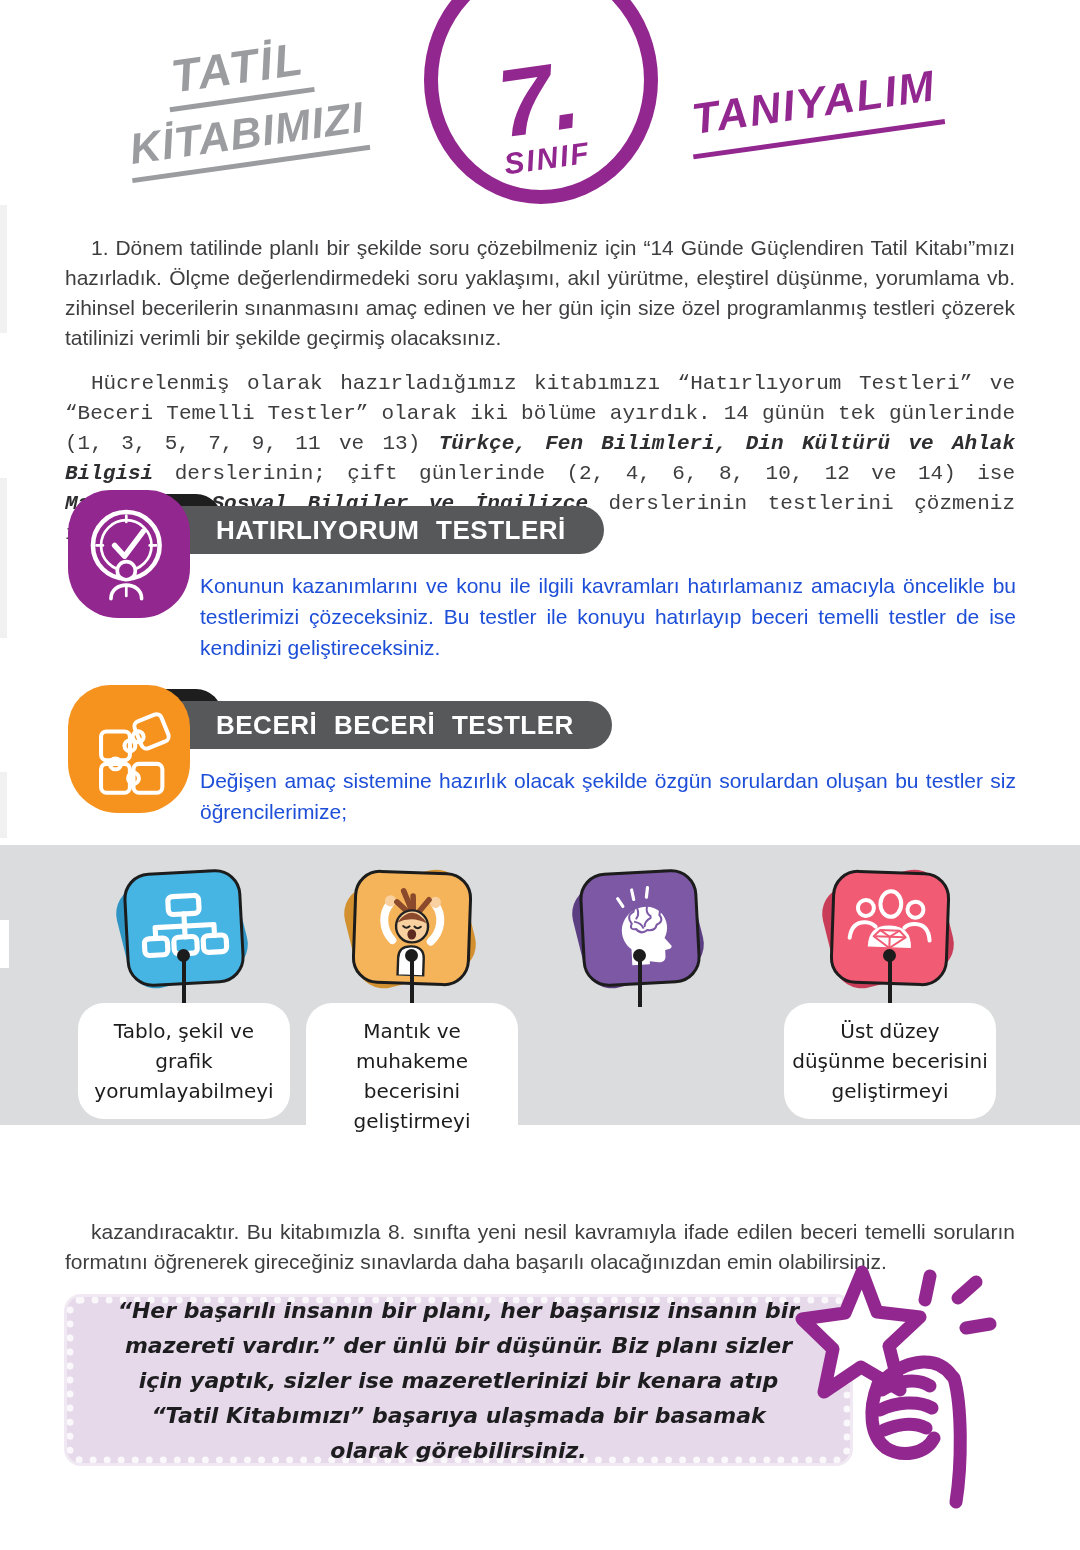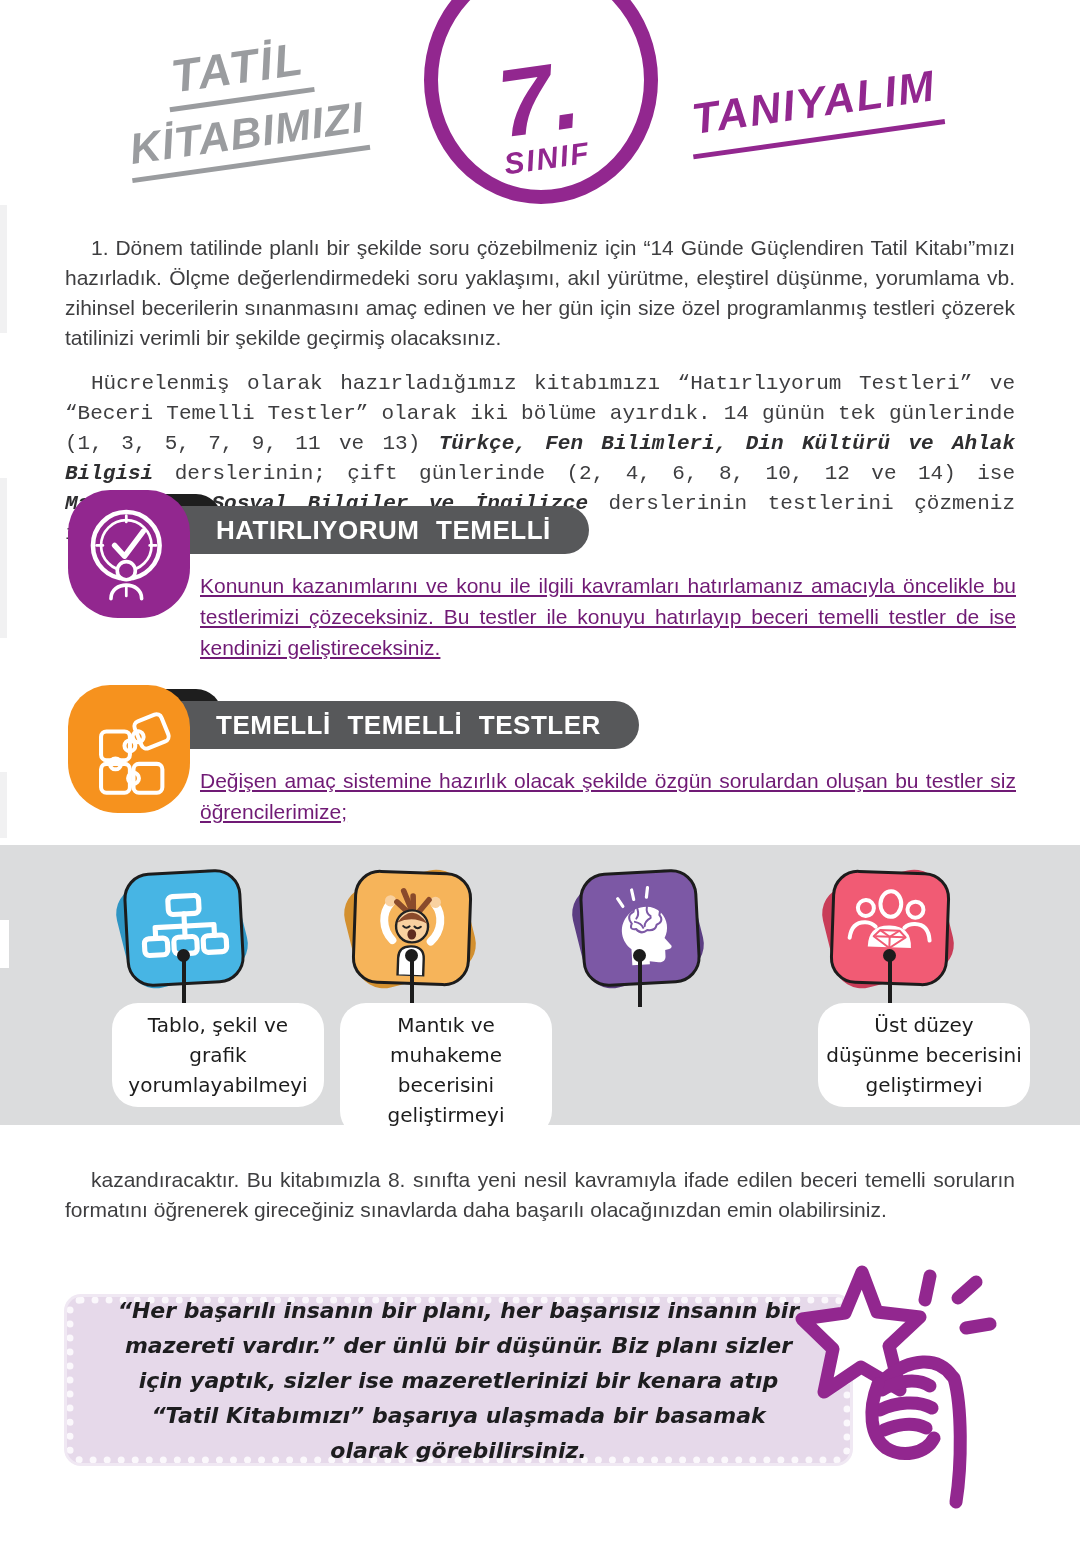--- a/index.html
+++ b/index.html
@@ -29,55 +29,55 @@
   .brand-right{position:absolute;left:688px;top:78px;transform:rotate(-8deg);color:#92278f;
                font-weight:bold;font-style:italic;font-size:43px;letter-spacing:2px;
                border-bottom:5px solid #92278f;padding:0 4px 10px 4px;}
 
   
   .para{position:absolute;left:65px;width:950px;font-size:21px;line-height:30px;text-align:justify;
         text-indent:26px;color:#3e3e40;}
   .para .bi{font-weight:bold;font-style:italic;color:#2e2e30;}
   .p1{top:212px;}
   .p2{top:348px;font-family:Liberation Mono, monospace;}
-  .p3{top:1144px;}
+  .p3{top:1196px;}
   .p4{top:1228px;}
 
   
   .section{position:absolute;left:0;width:1080px;}
   .sec1{top:490px;}
   .sec2{top:685px;}
   .sec-fold{position:absolute;left:152px;top:4px;width:70px;height:52px;background:#1e1e1e;
             border-radius:0 26px 6px 0;z-index:1;}
   .sec-banner{position:absolute;left:158px;top:16px;height:48px;line-height:48px;background:#57585a;
               border-radius:26px;color:#fff;font-weight:bold;font-size:26px;letter-spacing:0.5px;
               word-spacing:9px;padding:0 38px 0 58px;z-index:2;white-space:nowrap;}
   .sec-icon{position:absolute;left:68px;top:0;width:122px;height:128px;border-radius:42px 42px 50px 50px;
             z-index:3;display:flex;align-items:center;justify-content:center;}
   .sec1 .sec-icon{background:#92278f;}
   .sec2 .sec-icon{background:#f6921e;}
   .sec-body{position:absolute;left:200px;top:80px;width:816px;font-size:21px;line-height:31px;
-            text-align:justify;color:#701a75;text-decoration:underline;}
+            text-align:justify;color:#1d4ed8;}
 
   
   .skills-band{position:absolute;left:0;top:845px;width:1080px;height:280px;background:#dbdcdd;z-index:2;}
   .skill{position:absolute;top:0;width:230px;height:280px;}
   .skill.s0{left:69px;}  .skill.s1{left:297px;}  .skill.s2{left:525px;}  .skill.s3{left:775px;}
   .card{position:absolute;left:56px;top:26px;width:118px;height:114px;}
   .card .back{position:absolute;left:-4px;top:6px;width:122px;height:104px;border-radius:28px;transform:rotate(-14deg);}
   .s0 .back{background:#2e95c4;} .s1 .back{background:#d3902f;} .s2 .back{background:#5c3e83;} .s3 .back{background:#c93d58;}
   .card .front{position:absolute;left:0;top:0;width:118px;height:114px;border-radius:26px;border:3px solid #1c1c1c;
                transform:rotate(-3deg);display:flex;align-items:center;justify-content:center;box-sizing:border-box;}
   .s1 .front{transform:rotate(2deg);} .s3 .front{transform:rotate(2deg);}
   .s0 .front{background:#47b5e4;} .s1 .front{background:#f6b45a;} .s2 .front{background:#7c58a5;} .s3 .front{background:#f15b74;}
   .stem{position:absolute;left:113px;top:112px;width:4px;height:50px;background:#1c1c1c;}
   .dot{position:absolute;left:108px;top:104px;width:13px;height:13px;border-radius:50%;background:#1c1c1c;}
   .bubble{position:absolute;left:9px;top:158px;width:212px;min-height:76px;background:#fff;border-radius:26px;
-          padding:7px 6px;box-sizing:border-box;text-align:center;font-family:"DejaVu Sans",sans-serif;
-          font-size:20px;line-height:30px;color:#1c1c1c;white-space:pre-line;margin-left:34px;}
+          padding:13px 6px;box-sizing:border-box;text-align:center;font-family:"DejaVu Sans",sans-serif;
+          font-size:20px;line-height:30px;color:#1c1c1c;white-space:pre-line;}
 
   
   .quote-box{position:absolute;left:67px;top:1297px;width:783px;height:166px;background:#e6d9ea;
              border:7px dotted #fbf8fc;border-radius:14px;box-sizing:border-box;box-shadow:0 0 0 3px #f0e8f3;
              display:flex;align-items:center;justify-content:center;padding:11px 38px;}
   .quote-text{font-family:"DejaVu Sans",sans-serif;font-weight:bold;font-style:italic;font-size:22px;
               line-height:35px;text-align:center;color:#1d1d1f;}
 
   .star-hand{position:absolute;left:788px;top:1258px;z-index:4;}
 
@@ -104,21 +104,21 @@
     </div>
   </div>
 
   <div class="brand-right">TANIYALIM</div>
 
   <p class="para p1">1. Dönem tatilinde planlı bir şekilde soru çözebilmeniz için “14 Günde Güçlendiren Tatil Kitabı”mızı hazırladık. Ölçme değerlendirmedeki soru yaklaşımı, akıl yürütme, eleştirel düşünme, yorumlama vb. zihinsel becerilerin sınanmasını amaç edinen ve her gün için size özel programlanmış testleri çözerek tatilinizi verimli bir şekilde geçirmiş olacaksınız.</p>
   <p class="para p2"><span>Hücrelenmiş olarak hazırladığımız kitabımızı “Hatırlıyorum Testleri” ve “Beceri Temelli Testler” olarak iki bölüme ayırdık. 14 günün tek günlerinde (1, 3, 5, 7, 9, 11 ve 13) </span><span class="bi">Türkçe, Fen Bilimleri, Din Kültürü ve Ahlak Bilgisi</span><span> derslerinin; çift günlerinde (2, 4, 6, 8, 10, 12 ve 14) ise </span><span class="bi">Matematik, Sosyal Bilgiler ve İngilizce</span><span> derslerinin testlerini çözmeniz için planladık.</span></p>
 
   <div class="section sec1">
     <div class="sec-fold"></div>
-    <div class="sec-banner">HATIRLIYORUM TEMELLİ</div>
+    <div class="sec-banner">HATIRLIYORUM TESTLERİ</div>
     <div class="sec-icon">
       <svg width="110" height="116" viewBox="0 0 122 127">
         <g stroke="#fff" fill="none" stroke-linecap="round">
           <circle cx="58" cy="54" r="37" stroke-width="5"></circle>
           <circle cx="58" cy="54" r="28" stroke-width="3"></circle>
           <line x1="58" y1="21" x2="58" y2="28" stroke-width="3"></line>
           <line x1="91" y1="54" x2="84" y2="54" stroke-width="3"></line>
           <line x1="25" y1="54" x2="32" y2="54" stroke-width="3"></line>
           <line x1="58" y1="87" x2="58" y2="80" stroke-width="3"></line>
           <path d="M45 54 L56 66 L77 38" stroke-width="6" stroke-linejoin="round"></path>
@@ -126,21 +126,21 @@
         <circle cx="58" cy="82" r="10" fill="#92278f" stroke="#fff" stroke-width="4"></circle>
         <path d="M41 113 C41 93 75 93 75 113" fill="#92278f" stroke="#fff" stroke-width="4" stroke-linecap="round"></path>
         <line x1="58" y1="100" x2="58" y2="110" stroke="#fff" stroke-width="3" stroke-linecap="round"></line>
       </svg>
     </div>
     <div class="sec-body">Konunun kazanımlarını ve konu ile ilgili kavramları hatırlamanız amacıyla öncelikle bu testlerimizi çözeceksiniz. Bu testler ile konuyu hatırlayıp beceri temelli testler de ise kendinizi geliştireceksiniz.</div>
   </div>
 
   <div class="section sec2">
     <div class="sec-fold"></div>
-    <div class="sec-banner">TEMELLİ TEMELLİ TESTLER</div>
+    <div class="sec-banner">BECERİ BECERİ TESTLER</div>
     <div class="sec-icon">
       <svg width="110" height="116" viewBox="0 0 122 127">
         <g stroke="#fff" fill="none" stroke-width="4.5" stroke-linejoin="round">
           <rect x="30" y="44" width="32" height="32" rx="6"></rect>
           <rect x="30" y="80" width="32" height="32" rx="6"></rect>
           <rect x="66" y="80" width="32" height="32" rx="6"></rect>
           <g transform="rotate(-22 86 44)">
             <rect x="70" y="28" width="32" height="32" rx="6"></rect>
             <circle cx="70" cy="44" r="6"></circle>
           </g>

